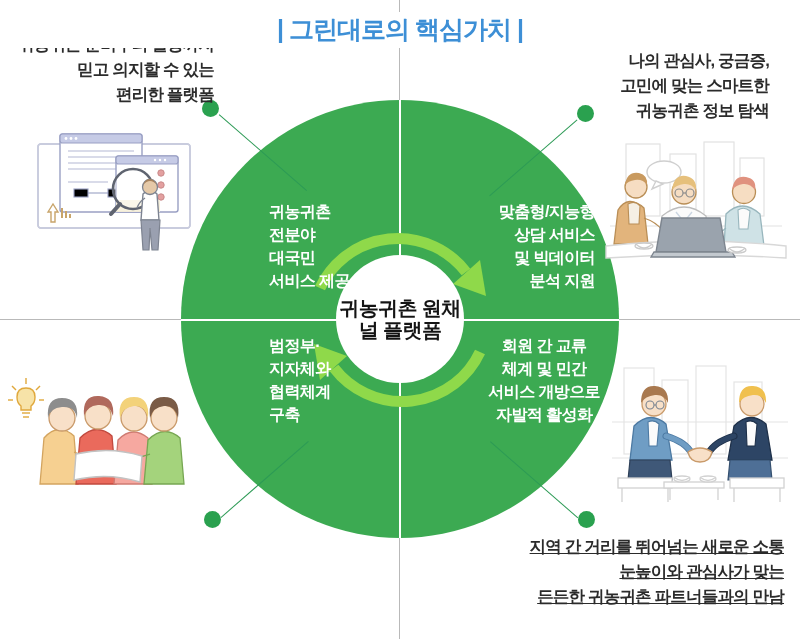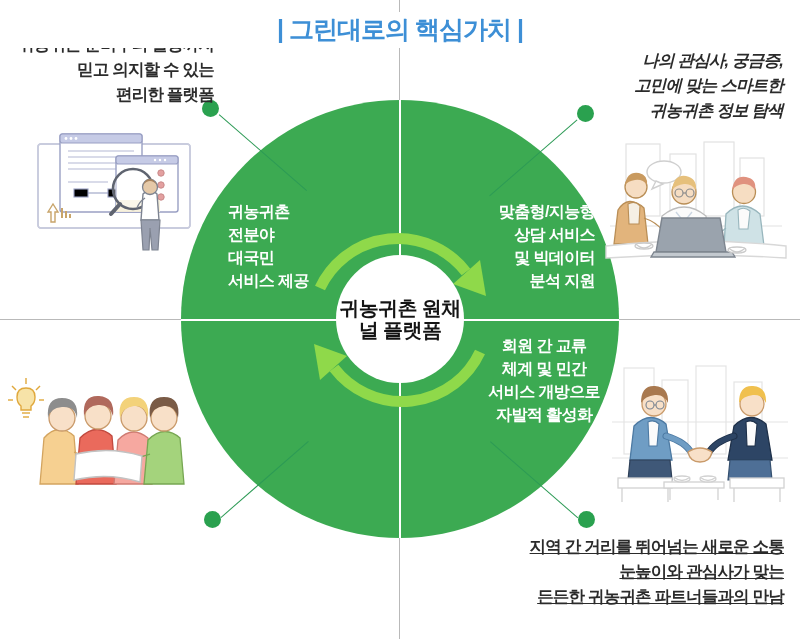--- a/index.html
+++ b/index.html
@@ -88,39 +88,40 @@
   
   .quad{
     position:absolute;
     z-index:22;
     color:#ffffff;
     font-size:16px;
     font-weight:bold;
     line-height:23px;
     letter-spacing:-0.6px;
     white-space:pre-line;
+    margin-left:41px;
   }
   .quad.q1{left:228px;top:200px;text-align:left;}
   .quad.q2{right:205px;top:200px;text-align:right;}
   .quad.q3{left:228px;top:334px;text-align:left;}
   .quad.q4{right:200px;top:334px;text-align:center;}
 
   
   .caption{
     position:absolute;
     color:#2b2b2b;
     font-size:16.5px;
     font-weight:bold;
     line-height:25px;
     letter-spacing:-0.8px;
     white-space:pre-line;
     z-index:30;
   }
   .cap-tl{left:18px;top:32px;text-align:right;}
-  .cap-tr{right:17px;top:48px;text-align:right;font-style:italic;}
+  .cap-tr{right:31px;top:48px;text-align:right;}
   .cap-bl{left:18px;top:534px;text-align:left;}
   .cap-br{right:16px;top:534px;text-align:right;text-decoration:underline;}
   .dot{
     position:absolute;
     width:17px;height:17px;border-radius:50%;
     background:#2aa14f;
     z-index:16;
   }
   .lead{
     position:absolute;
@@ -403,20 +404,24 @@
   </div>
 
   <div class="quad q1">귀농귀촌
 전분야
 대국민
 서비스 제공</div>
   <div class="quad q2">맞춤형/지능형
 상담 서비스
 및 빅데이터
 분석 지원</div>
+  <div class="quad q3">범정부·
+지자체와
+협력체계
+구축</div>
   <div class="quad q4">회원 간 교류
 체계 및 민간
 서비스 개방으로
 자발적 활성화</div>
 
   <div class="center-circle">
     <div class="center-text">귀농귀촌
 원채널
 플랫폼</div>
   </div>

